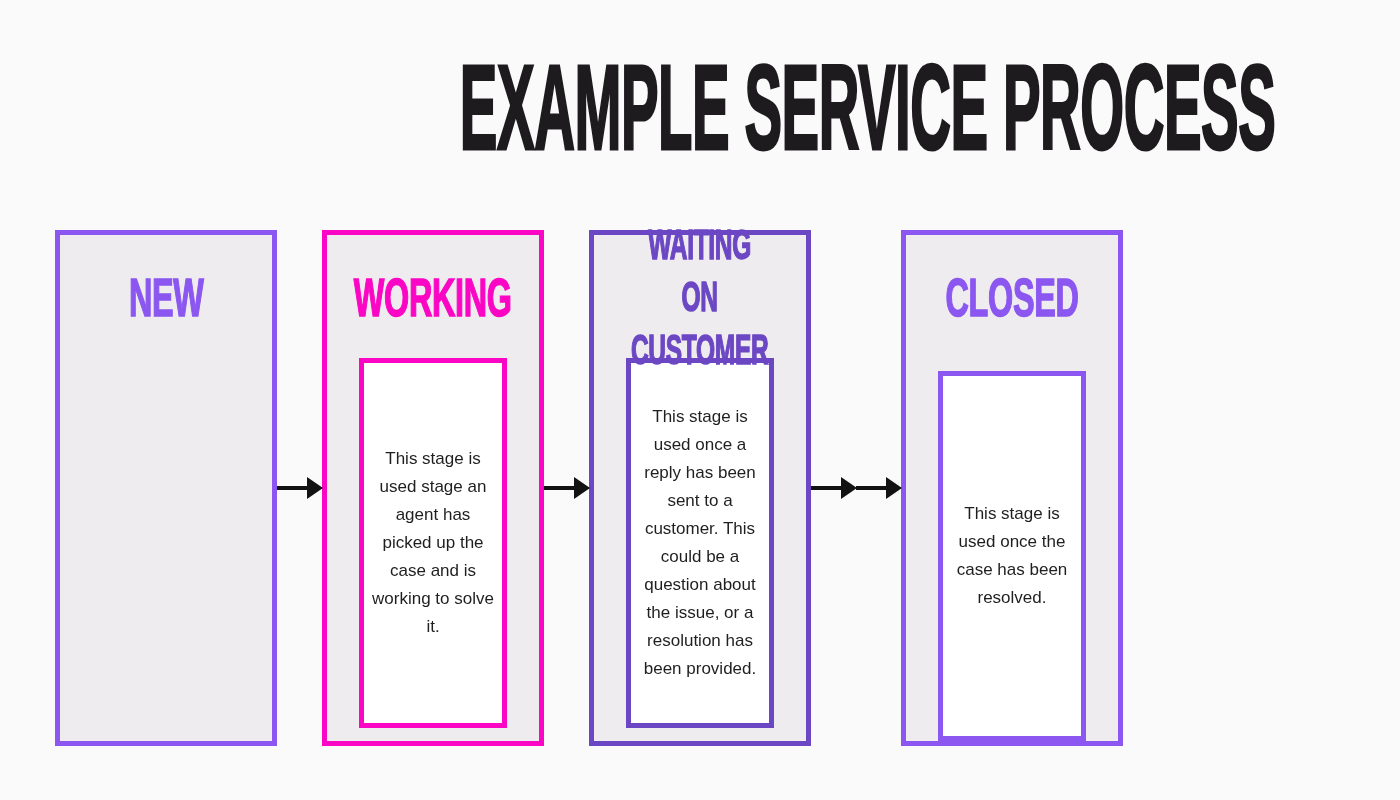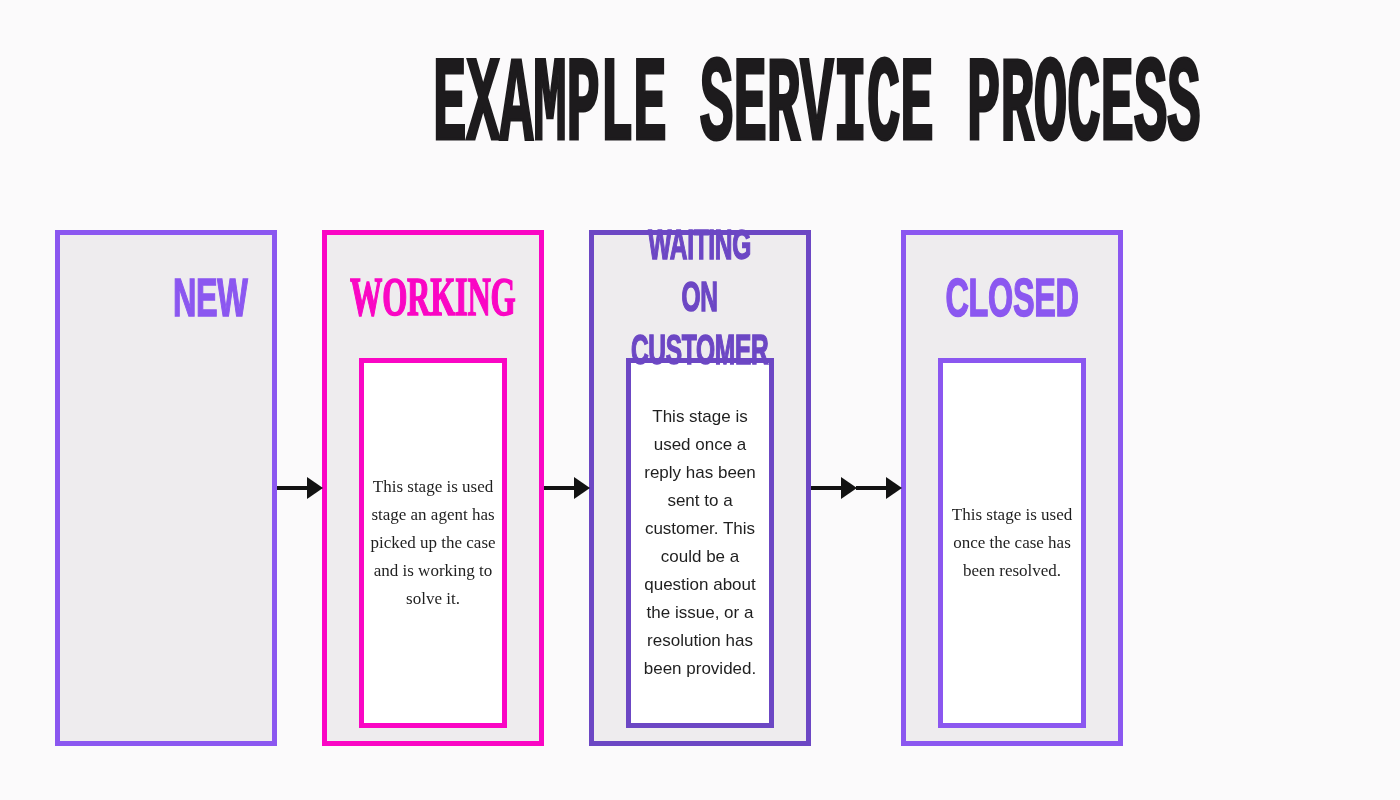--- a/index.html
+++ b/index.html
@@ -8,21 +8,20 @@
     background:#FBFAFB;
     font-family:"Liberation Sans","DejaVu Sans",sans-serif;
     position:relative;
   }
 
   
   .title-wrap {
     position:absolute; top:22px; left:0; right:0;
     text-align:center; height:170px; line-height:170px;
     white-space:nowrap;
-    font-family:Liberation Mono, monospace;
   }
   .main-title {
     display:inline-block;
     font-size:120px; font-weight:700; letter-spacing:-1px;
     color:#1D1B1D;
     transform:scaleX(0.47);
     transform-origin:center center;
     -webkit-text-stroke:3px #1D1B1D;
   }
 
@@ -88,32 +87,32 @@
 </style>
 </head>
 <body>
 
 <div class="title-wrap">
   <span class="main-title">EXAMPLE SERVICE PROCESS</span>
 </div>
 
 <div class="stages">
 
-  <div class="stage-card" style="border-color: rgb(139, 87, 240); align-items: flex-end;">
+  <div class="stage-card" style="border-color: rgb(139, 87, 240);">
     <div class="stage-title">
       <span class="t-label" style="color: rgb(139, 87, 240);">NEW</span>
     </div>
   </div>
 
   <div class="arrow">
     <div class="arrow-line"></div>
     <div class="arrow-head"></div>
   </div>
 
-  <div class="stage-card" style="border-color: rgb(250, 6, 196); font-family: Liberation Serif, serif;">
+  <div class="stage-card" style="border-color: rgb(250, 6, 196);">
     <div class="stage-title">
       <span class="t-label" style="color: rgb(250, 6, 196);">WORKING</span>
     </div>
     <div class="stage-inner" style="border-color: rgb(250, 6, 196);">
       <p class="stage-desc">This stage is used stage an agent has picked up the case and is working to solve it.</p>
     </div>
   </div>
 
   <div class="arrow">
     <div class="arrow-line"></div>
@@ -133,22 +132,22 @@
     <div class="arrow-line"></div>
     <div class="arrow-head"></div>
   </div>
 
 
   <div class="arrow">
     <div class="arrow-line"></div>
     <div class="arrow-head"></div>
   </div>
 
-  <div class="stage-card" style="border-color: rgb(139, 87, 240);">
+  <div class="stage-card" style="border-color: rgb(139, 87, 240); justify-content: space-between;">
     <div class="stage-title">
       <span class="t-label" style="color: rgb(139, 87, 240);">CLOSED</span>
     </div>
-    <div class="stage-inner" style="border-color: rgb(139, 87, 240); font-family: Liberation Serif, serif;">
+    <div class="stage-inner" style="border-color: rgb(139, 87, 240);">
       <p class="stage-desc">This stage is used once the case has been resolved.</p>
     </div>
   </div>
 
 </div>
 
 </body></html>

